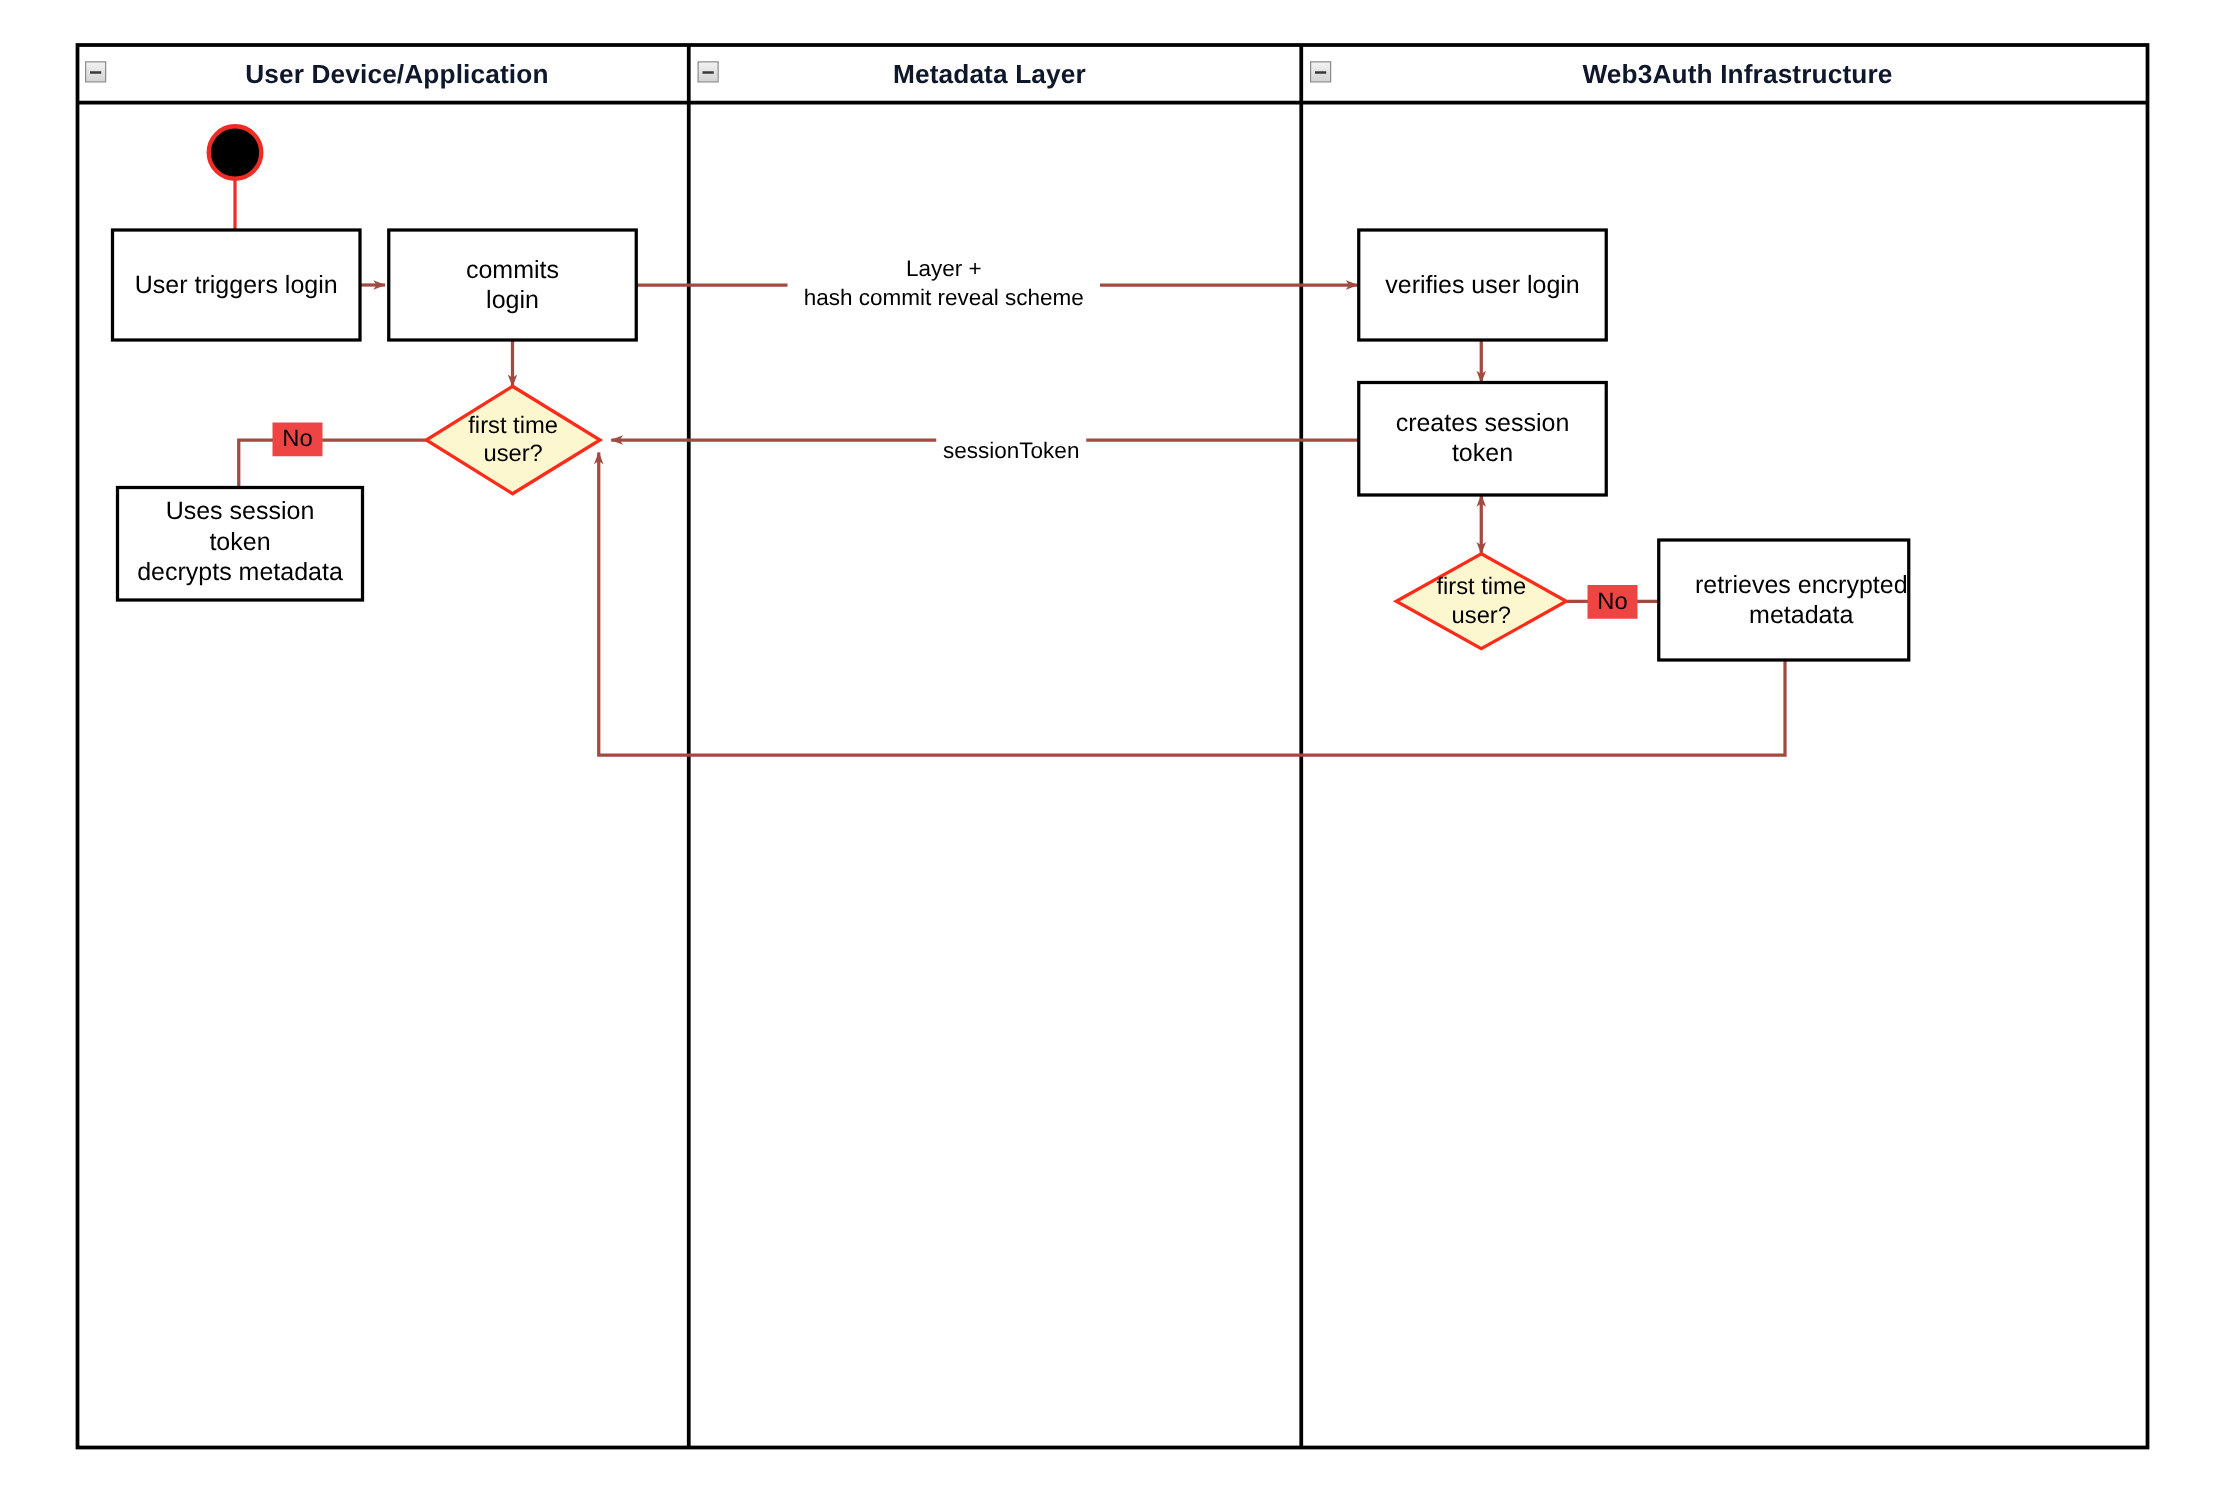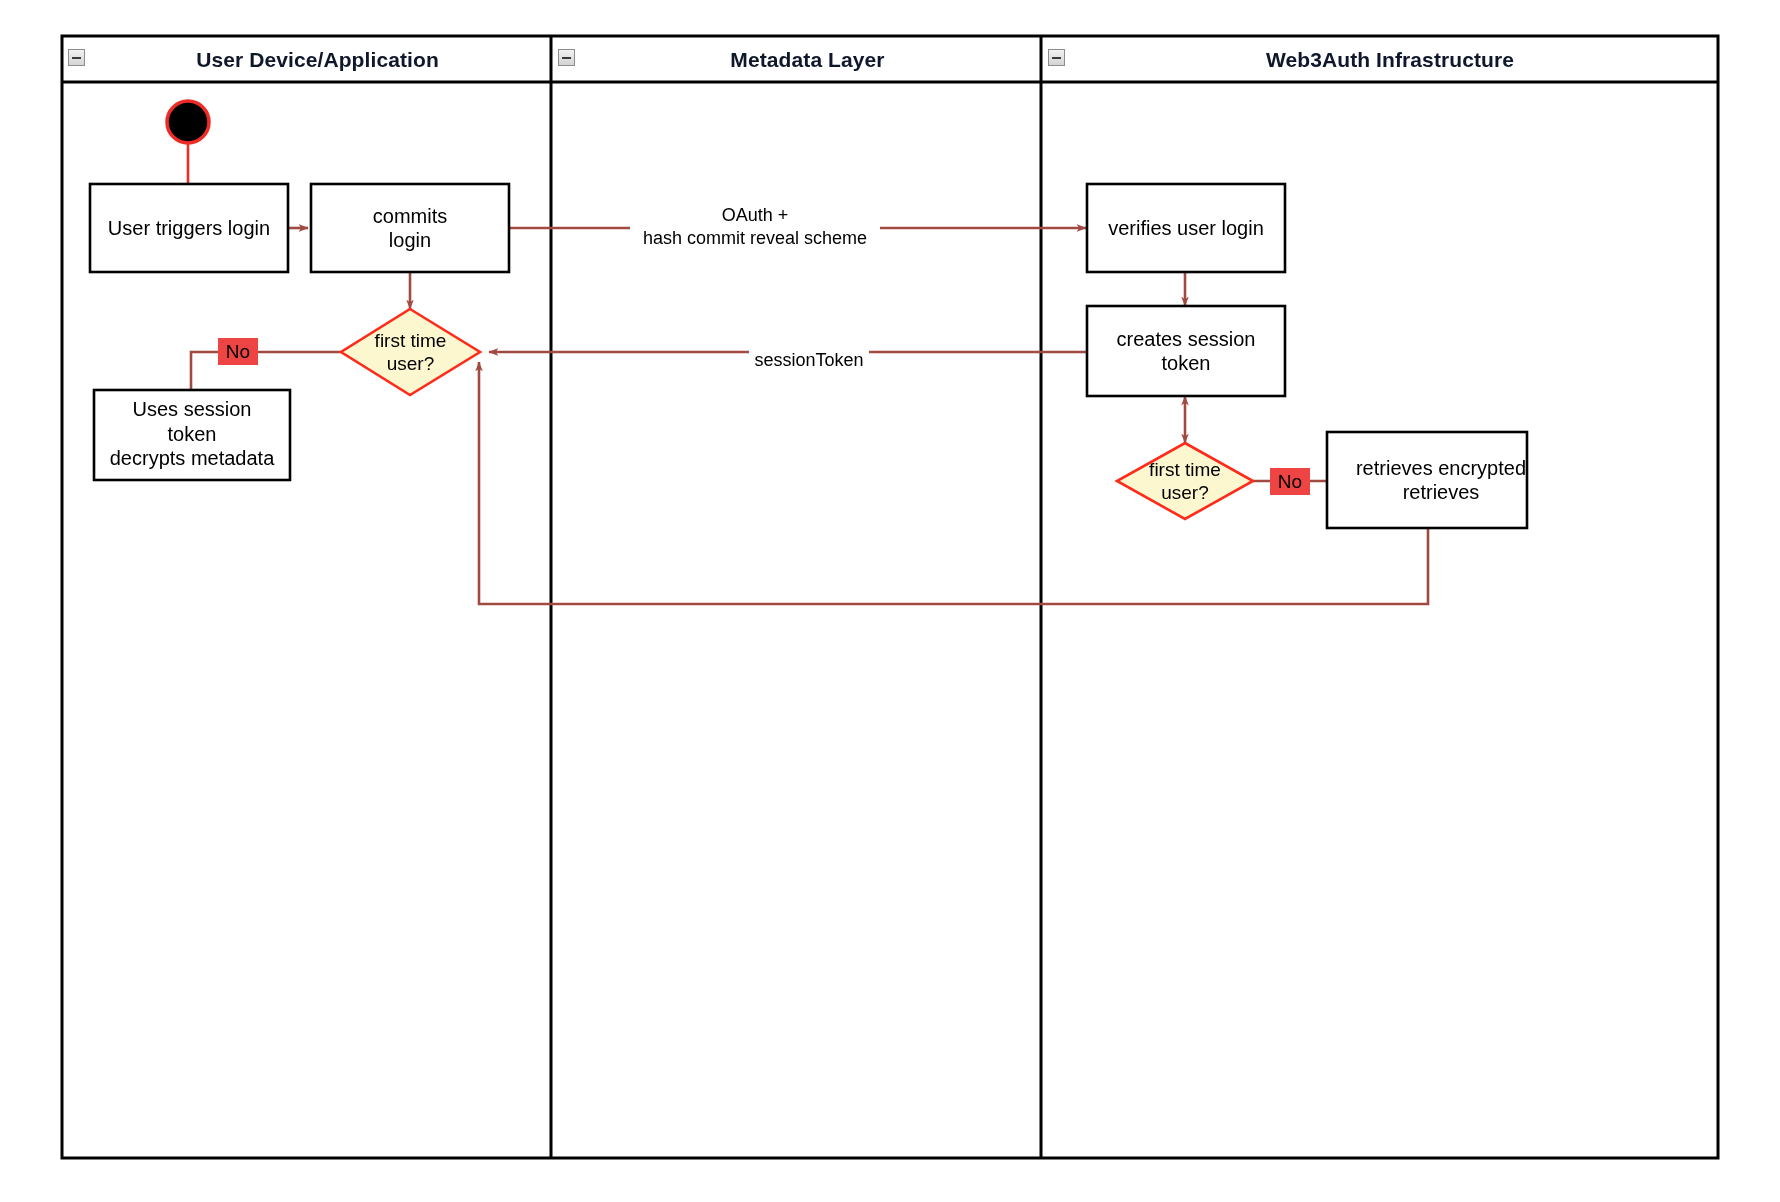--- a/index.html
+++ b/index.html
@@ -123,21 +123,21 @@
   </svg>
 
   <div class="collapse-box" style="left:68px;top:49px;">
       <i></i>
     </div>
   <div class="lane-title" style="left:90px;top:40px;width:455px;height:40px;">User Device/Application</div>
 
   <div class="collapse-box" style="left:558px;top:49px;">
       <i></i>
     </div>
-  <div class="lane-title" style="left:580px;top:40px;width:455px;height:40px;">Metadata Layer</div>
+  <div class="lane-title" style="left:564px;top:40px;width:455px;height:40px;">Metadata Layer</div>
 
   <div class="collapse-box" style="left:1048px;top:49px;">
       <i></i>
     </div>
   <div class="lane-title" style="left:1070px;top:40px;width:640px;height:40px;">Web3Auth Infrastructure</div>
 
   <div class="node-label" style="left:90px;top:184px;width:198px;height:88px;">
     <span>User triggers login</span>
   </div>
 
@@ -166,25 +166,25 @@
     <span>token</span>
   </div>
 
   <div class="node-label" style="left:1117px;top:443px;width:136px;height:76px;flex-direction:column;font-size:19px;">
     <span>first time</span>
     <span>user?</span>
   </div>
 
   <div class="node-label" style="left:1327px;top:432px;width:228px;height:96px;flex-direction:column;">
     <span>retrieves encrypted</span>
-    <span>retrieves</span>
+    <span>metadata</span>
   </div>
 
   <div class="edge-label" style="left:630px;top:201px;width:250px;height:52px;flex-direction:column;">
-    <span>OAuth +</span>
+    <span>Layer +</span>
     <span>hash commit reveal scheme</span>
   </div>
 
   <div class="edge-label" style="left:704px;top:348px;width:120px;height:26px;margin-left:45px;">
     <span>sessionToken</span>
   </div>
 
   <div class="guard-label" style="left:218px;top:338px;width:40px;height:27px;">
     <span>No</span>
   </div>

